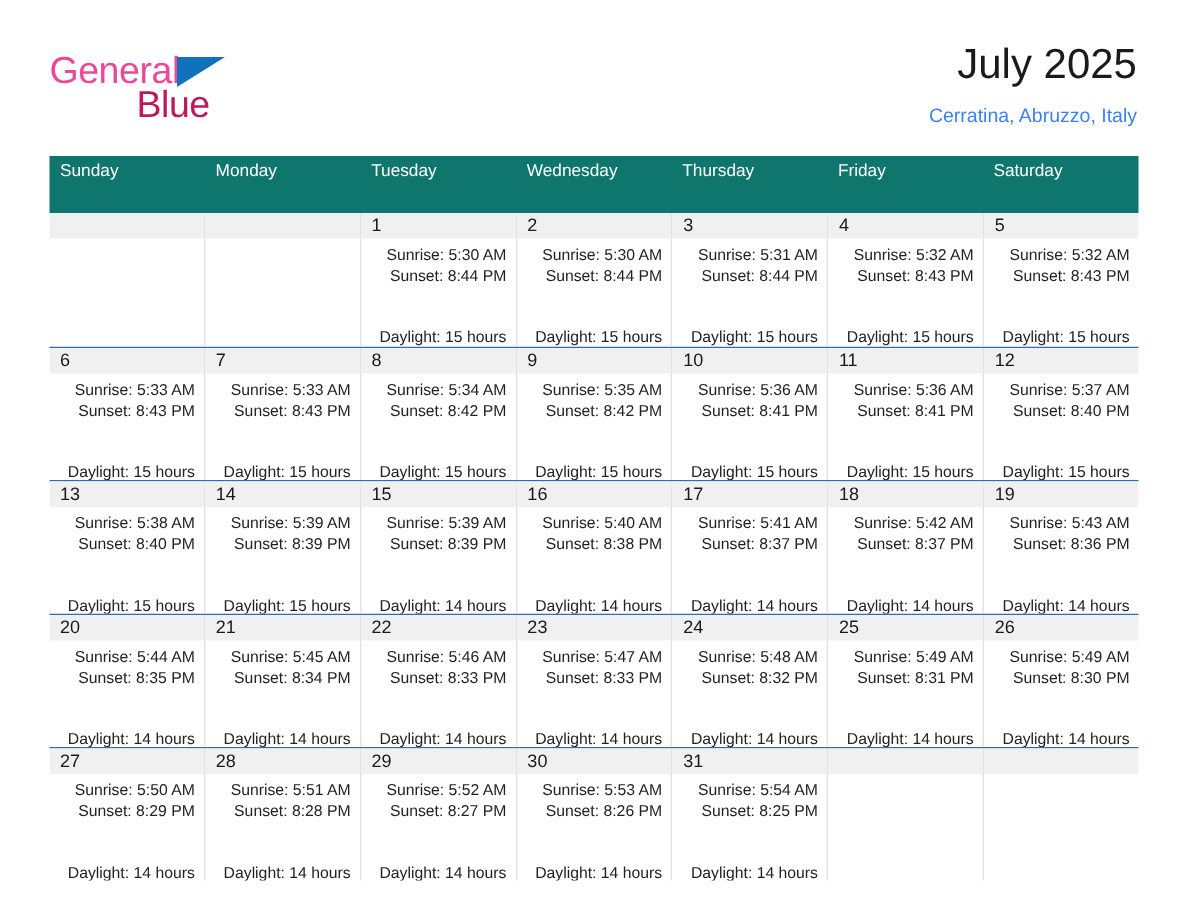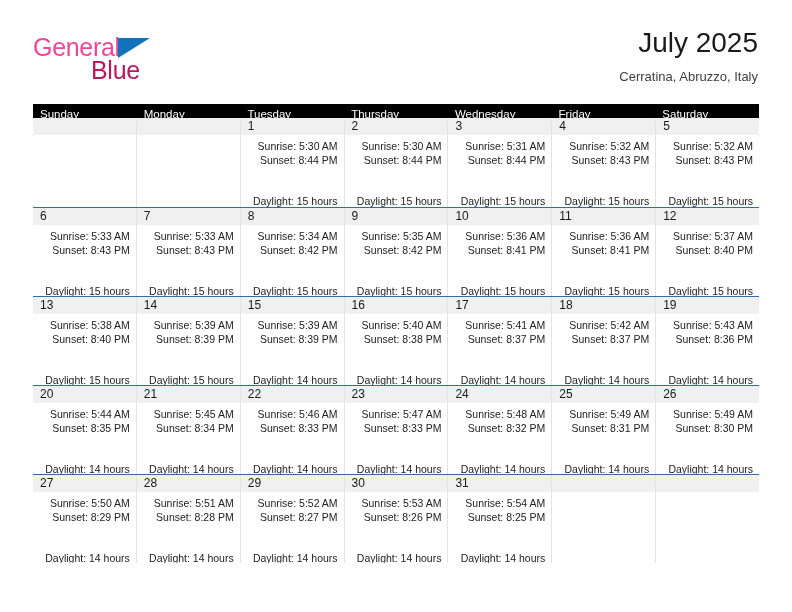--- a/index.html
+++ b/index.html
@@ -75,35 +75,35 @@
     font-size: 28px;
     line-height: 34px;
     color: #1a1a1a;
     font-weight: normal;
     font-family: Liberation Sans, sans-serif;
   }
   .cal-subtitle {
     margin-top: 9px;
     font-size: 13px;
     line-height: 16px;
-    color: #404040;
+    color: #3b82f6;
     font-family: "Liberation Sans", sans-serif;
   }
 
   
   .calendar {
     position: absolute;
     left: 33px;
     top: 104px;
     width: 726px;
   }
   .dow-row {
     display: flex;
-    background: #000000;
-    height: 14px;
+    background: #0f766e;
+    height: 38px;
   }
   .dow-cell {
     flex: 1 1 0;
     color: #ffffff;
     font-size: 11.5px;
     line-height: 21px;
     padding-left: 7px;
     box-sizing: border-box;
     white-space: nowrap;
     overflow: hidden;
@@ -173,22 +173,22 @@
     </div>
 
   </div>
 
   <div class="calendar">
 
     <div class="dow-row">
       <div class="dow-cell">Sunday</div>
       <div class="dow-cell">Monday</div>
       <div class="dow-cell">Tuesday</div>
+      <div class="dow-cell">Wednesday</div>
       <div class="dow-cell">Thursday</div>
-      <div class="dow-cell">Wednesday</div>
       <div class="dow-cell">Friday</div>
       <div class="dow-cell">Saturday</div>
     </div>
 
     <div id="weeks-container">
         <div class="week-row">
           <div class="day-cell empty">
             <div class="day-num"></div>
           </div>
           <div class="day-cell sep empty">

